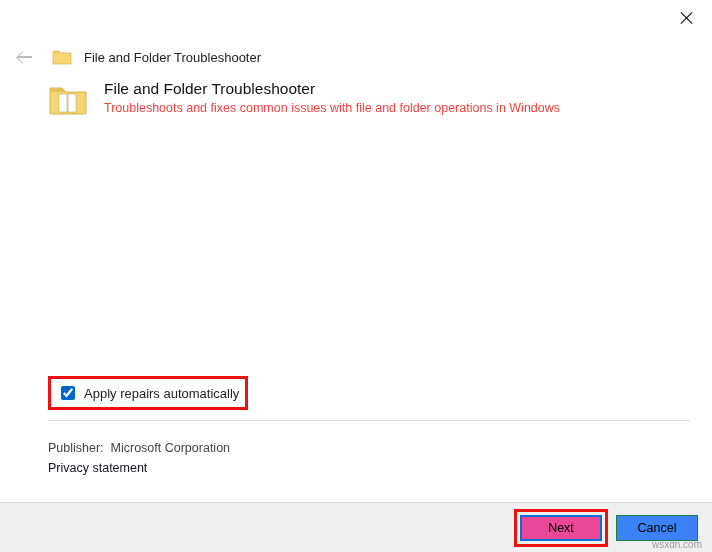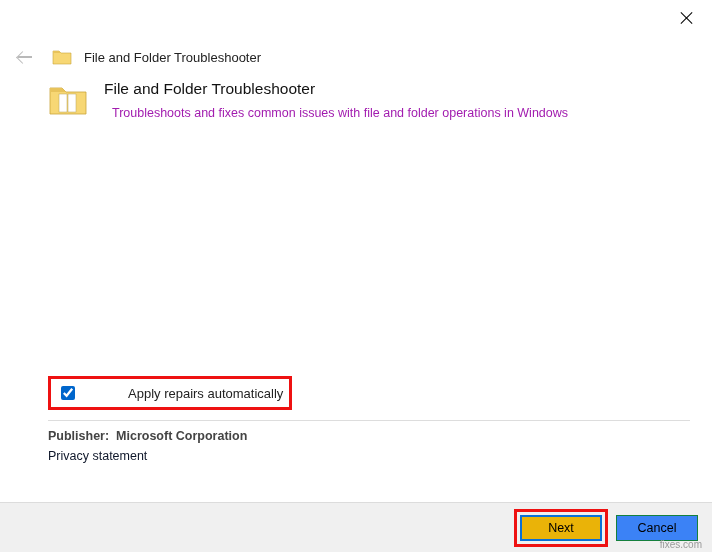--- a/index.html
+++ b/index.html
@@ -91,22 +91,22 @@
     margin-top: 2px;
   }
   .trouble-text h2 {
     font-size: 15.5px;
     font-weight: 400;
     margin: 0 0 3px 0;
     color: #111;
   }
   .trouble-text p {
     font-size: 12.5px;
-    margin: 8px;
-    color: #a21caf;
+    margin: 0;
+    color: #ef4444;
   }
   .lower-block {
     position: absolute;
     left: 48px;
     right: 22px;
     top: 376px;
   }
   .apply-wrap {
     display: inline-flex;
     align-items: center;
@@ -114,32 +114,30 @@
     border: 3px solid #e11;
     padding: 4px 6px;
   }
   .apply-wrap input[type=checkbox] {
     width: 14px; height: 14px;
     accent-color: #0066cc;
   }
   .apply-wrap label {
     font-size: 13px;
     color: #222;
-    margin-left: 44px;
   }
   .divider {
     margin-top: 10px;
     border: none;
     border-top: 1px solid #ddd;
   }
   .publisher-row {
-    margin-top: 8px;
+    margin-top: 20px;
     font-size: 12.5px;
     color: #444;
-    font-weight: bold;
   }
   .publisher-row .label {
     color: #444;
   }
   .privacy-link {
     margin-top: 6px;
     font-size: 12.5px;
     color: #0f172a;
     cursor: pointer;
     display: inline-block;
@@ -165,21 +163,21 @@
     cursor: pointer;
     padding: 0 14px;
   }
   .next-wrap {
     border: 3px solid #e11;
     padding: 3px;
     display: inline-flex;
   }
   .btn.next {
     border: 2px solid #0a6fd6;
-    background: #eab308;
+    background: #ec4899;
   }
   .watermark {
     position: absolute;
     right: 10px;
     bottom: 2px;
     font-size: 10px;
     color: #999;
     z-index: 5;
   }
 </style>
@@ -228,13 +226,13 @@
   <div class="privacy-link">Privacy statement</div>
 </div>
 
 <div class="footer">
   <span class="next-wrap">
     <button class="btn next">Next</button>
   </span>
   <button class="btn">Cancel</button>
 </div>
 
-<div class="watermark">fixes.com</div>
+<div class="watermark">wsxdn.com</div>
 
 </body></html>

